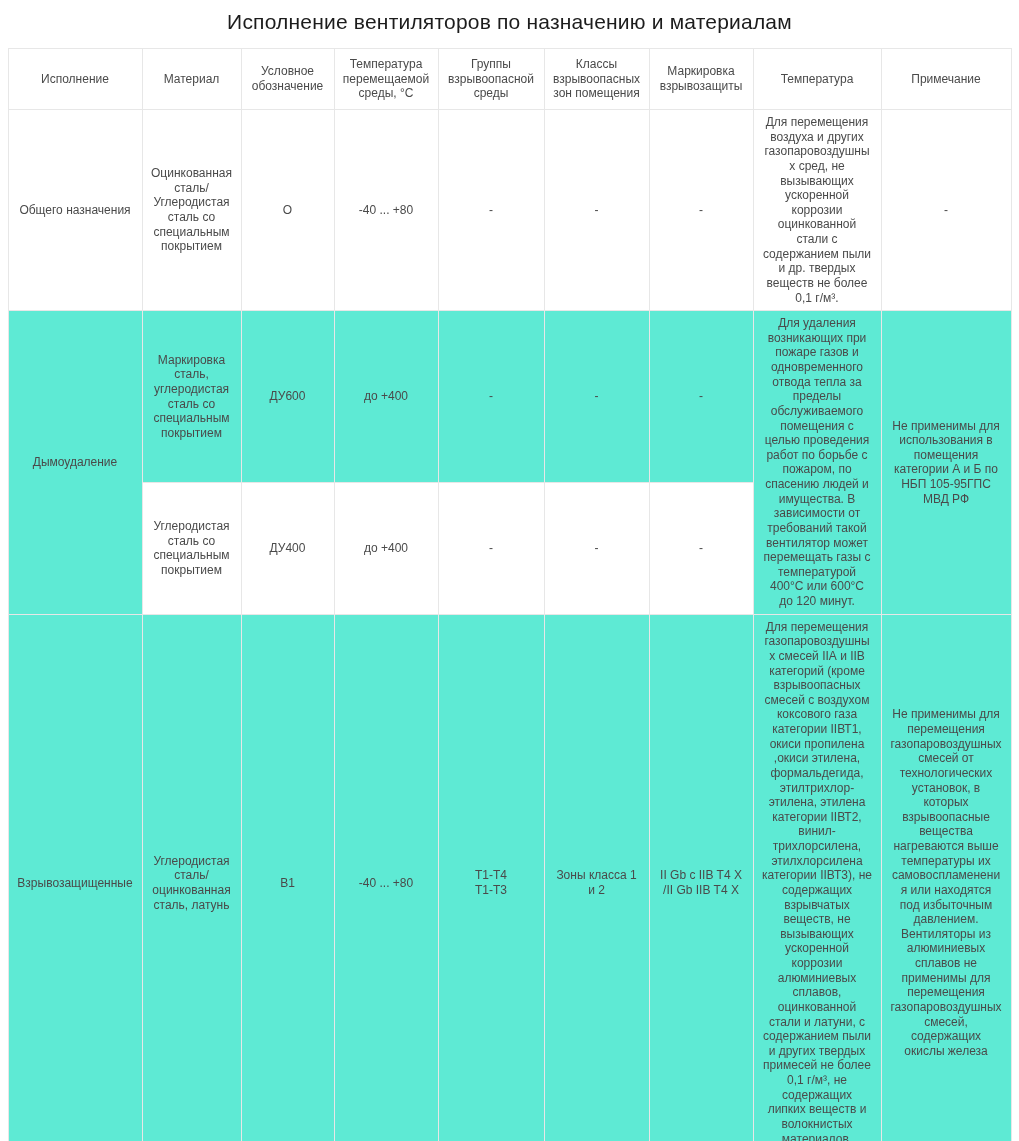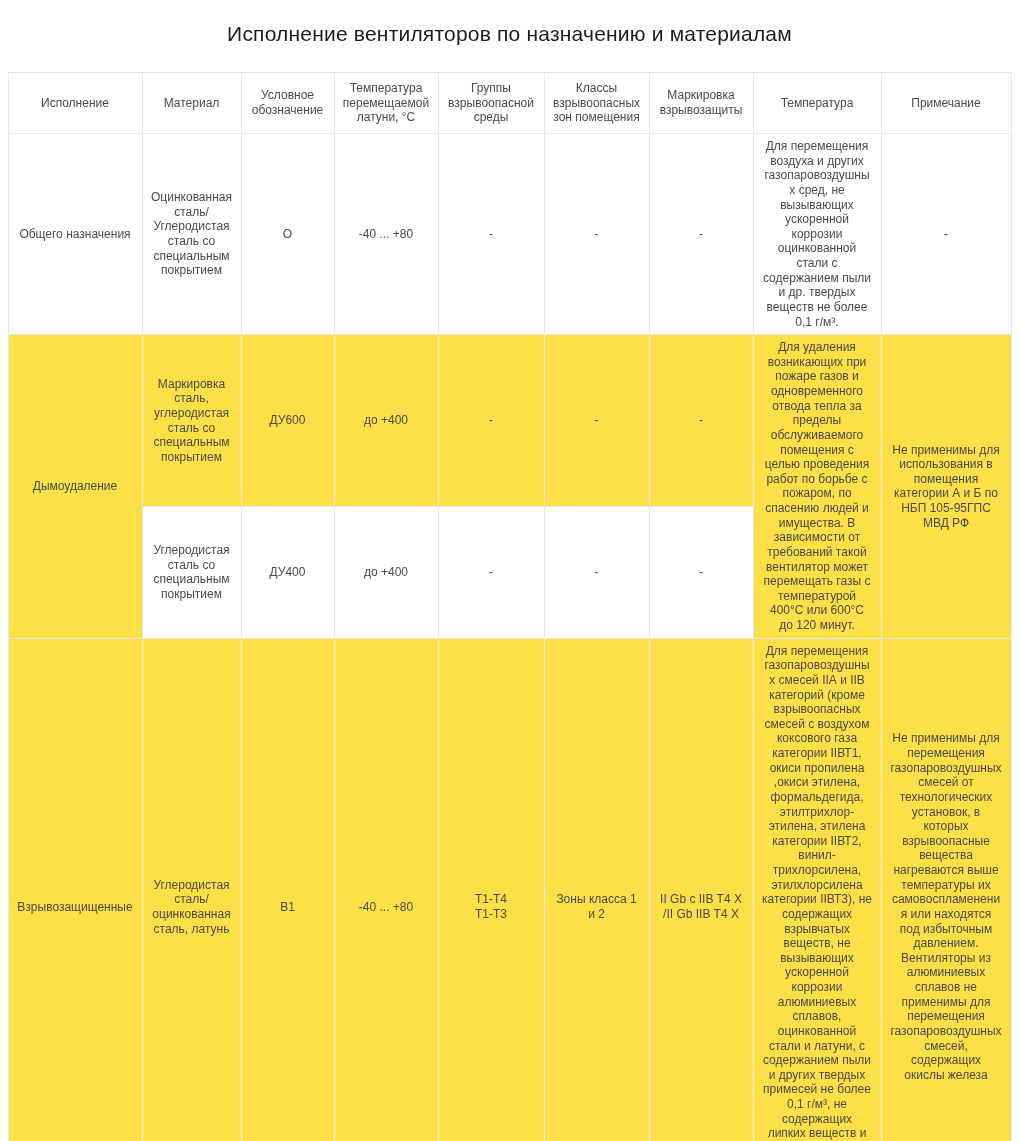--- a/index.html
+++ b/index.html
@@ -11,21 +11,21 @@
   .page {
     width: 1019px;
     margin: 0 auto;
     background: #ffffff;
   }
   .title {
     font-size: 21px;
     font-weight: 400;
     color: #1c1c1c;
     text-align: center;
-    margin: 16px;
+    margin: 4px;
     padding: 6px 0 10px 0;
     letter-spacing: 0.2px;
   }
   table.spec-table {
     border-collapse: collapse;
     table-layout: fixed;
     width: 1003px;
     margin: 0 auto;
   }
   .spec-table th, .spec-table td {
@@ -34,21 +34,21 @@
     font-size: 12px;
     font-weight: 400;
     line-height: 1.22;
     color: #4a4a4a;
     text-align: center;
     vertical-align: middle;
     overflow-wrap: break-word;
     background: #ffffff;
   }
   .spec-table thead th { height: 50px; }
-  tr.stripe td { background: #fde047; }
+  tr.stripe td { background: #5eead4; }
   tr.r1 td { height: 185px; text-align: center; }
   tr.r2a td { height: 158px; }
   tr.r2b td { height: 118px; }
   tr.r3 td { height: 505px; }
   .multiline { white-space: pre-line; }
 </style>
 </head>
 <body>
 
 <div class="page">
@@ -64,21 +64,21 @@
         <col style="width:105px">
       <col style="width:104px">
         <col style="width:128px">
         <col style="width:130px">
     </colgroup>
     <thead>
       <tr>
         <th>Исполнение</th>
         <th>Материал</th>
         <th>Условное обозначение</th>
-        <th>Температура перемещаемой латуни, °С</th>
+        <th>Температура перемещаемой среды, °С</th>
         <th>Группы взрывоопасной среды</th>
         <th>Классы взрывоопасных зон помещения</th>
         <th>Маркировка взрывозащиты</th>
         <th>Температура</th>
         <th>Примечание</th>
       </tr>
     </thead>
     <tbody>
       <tr class="r1">
         <td>Общего назначения</td>

